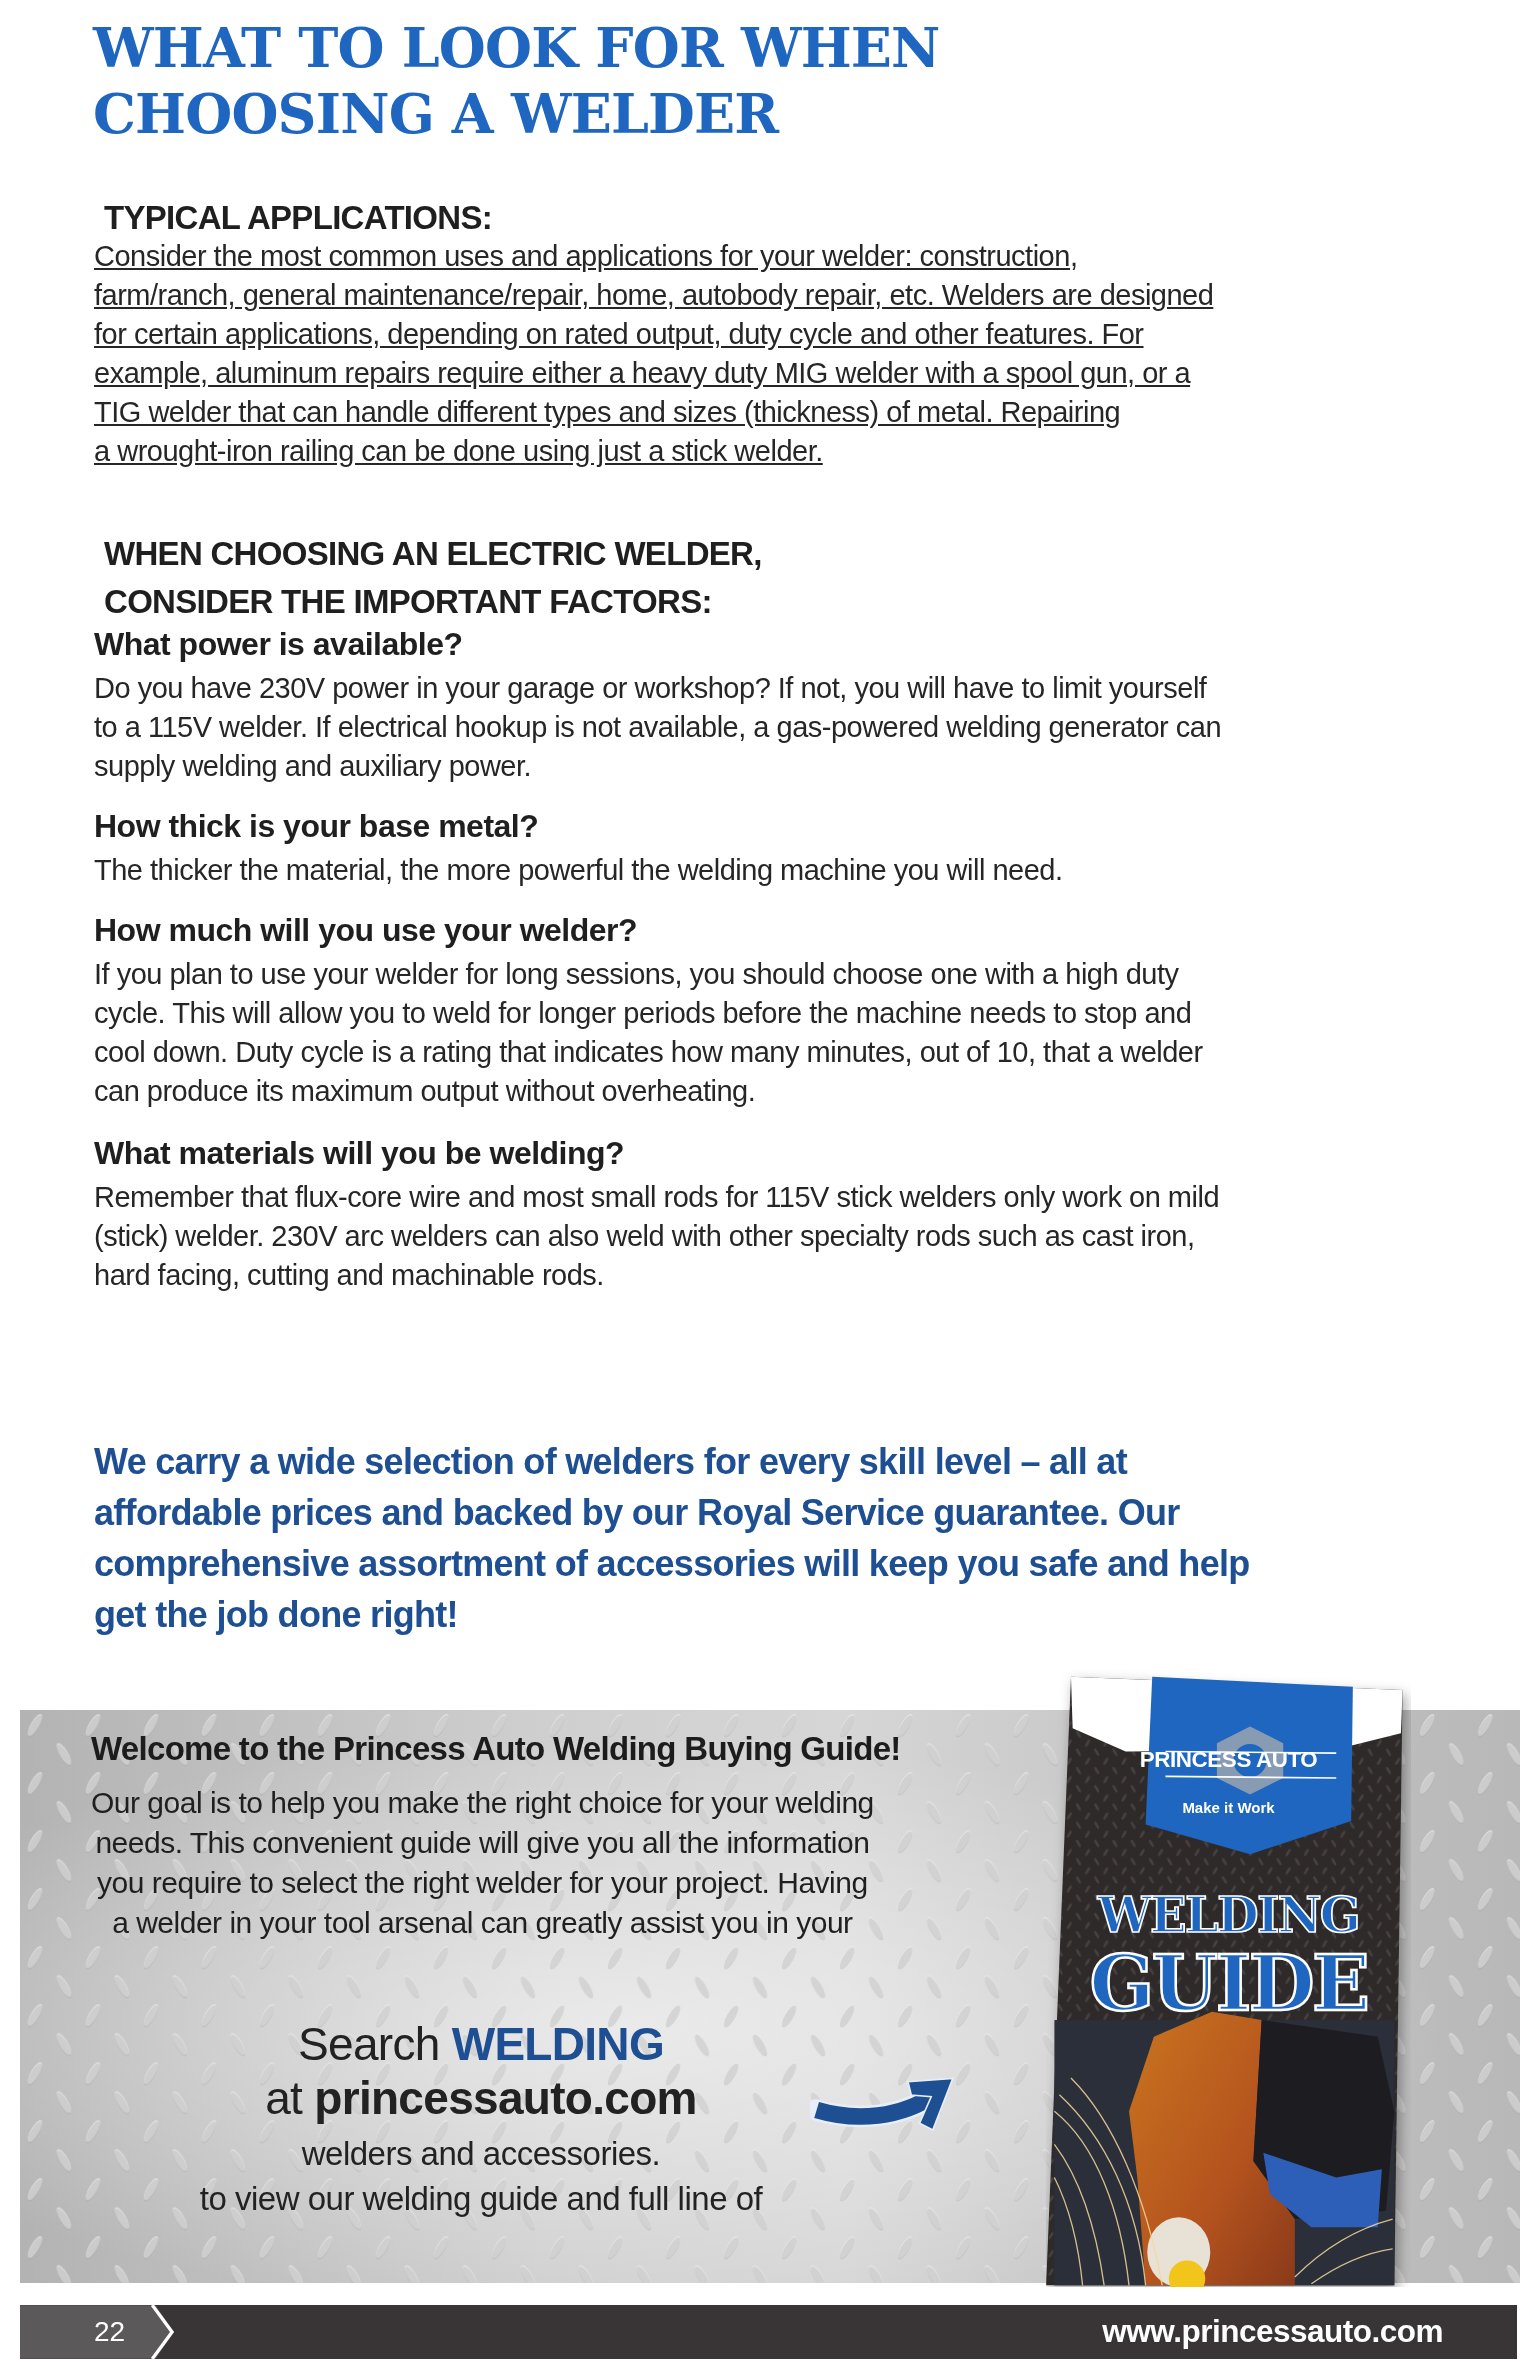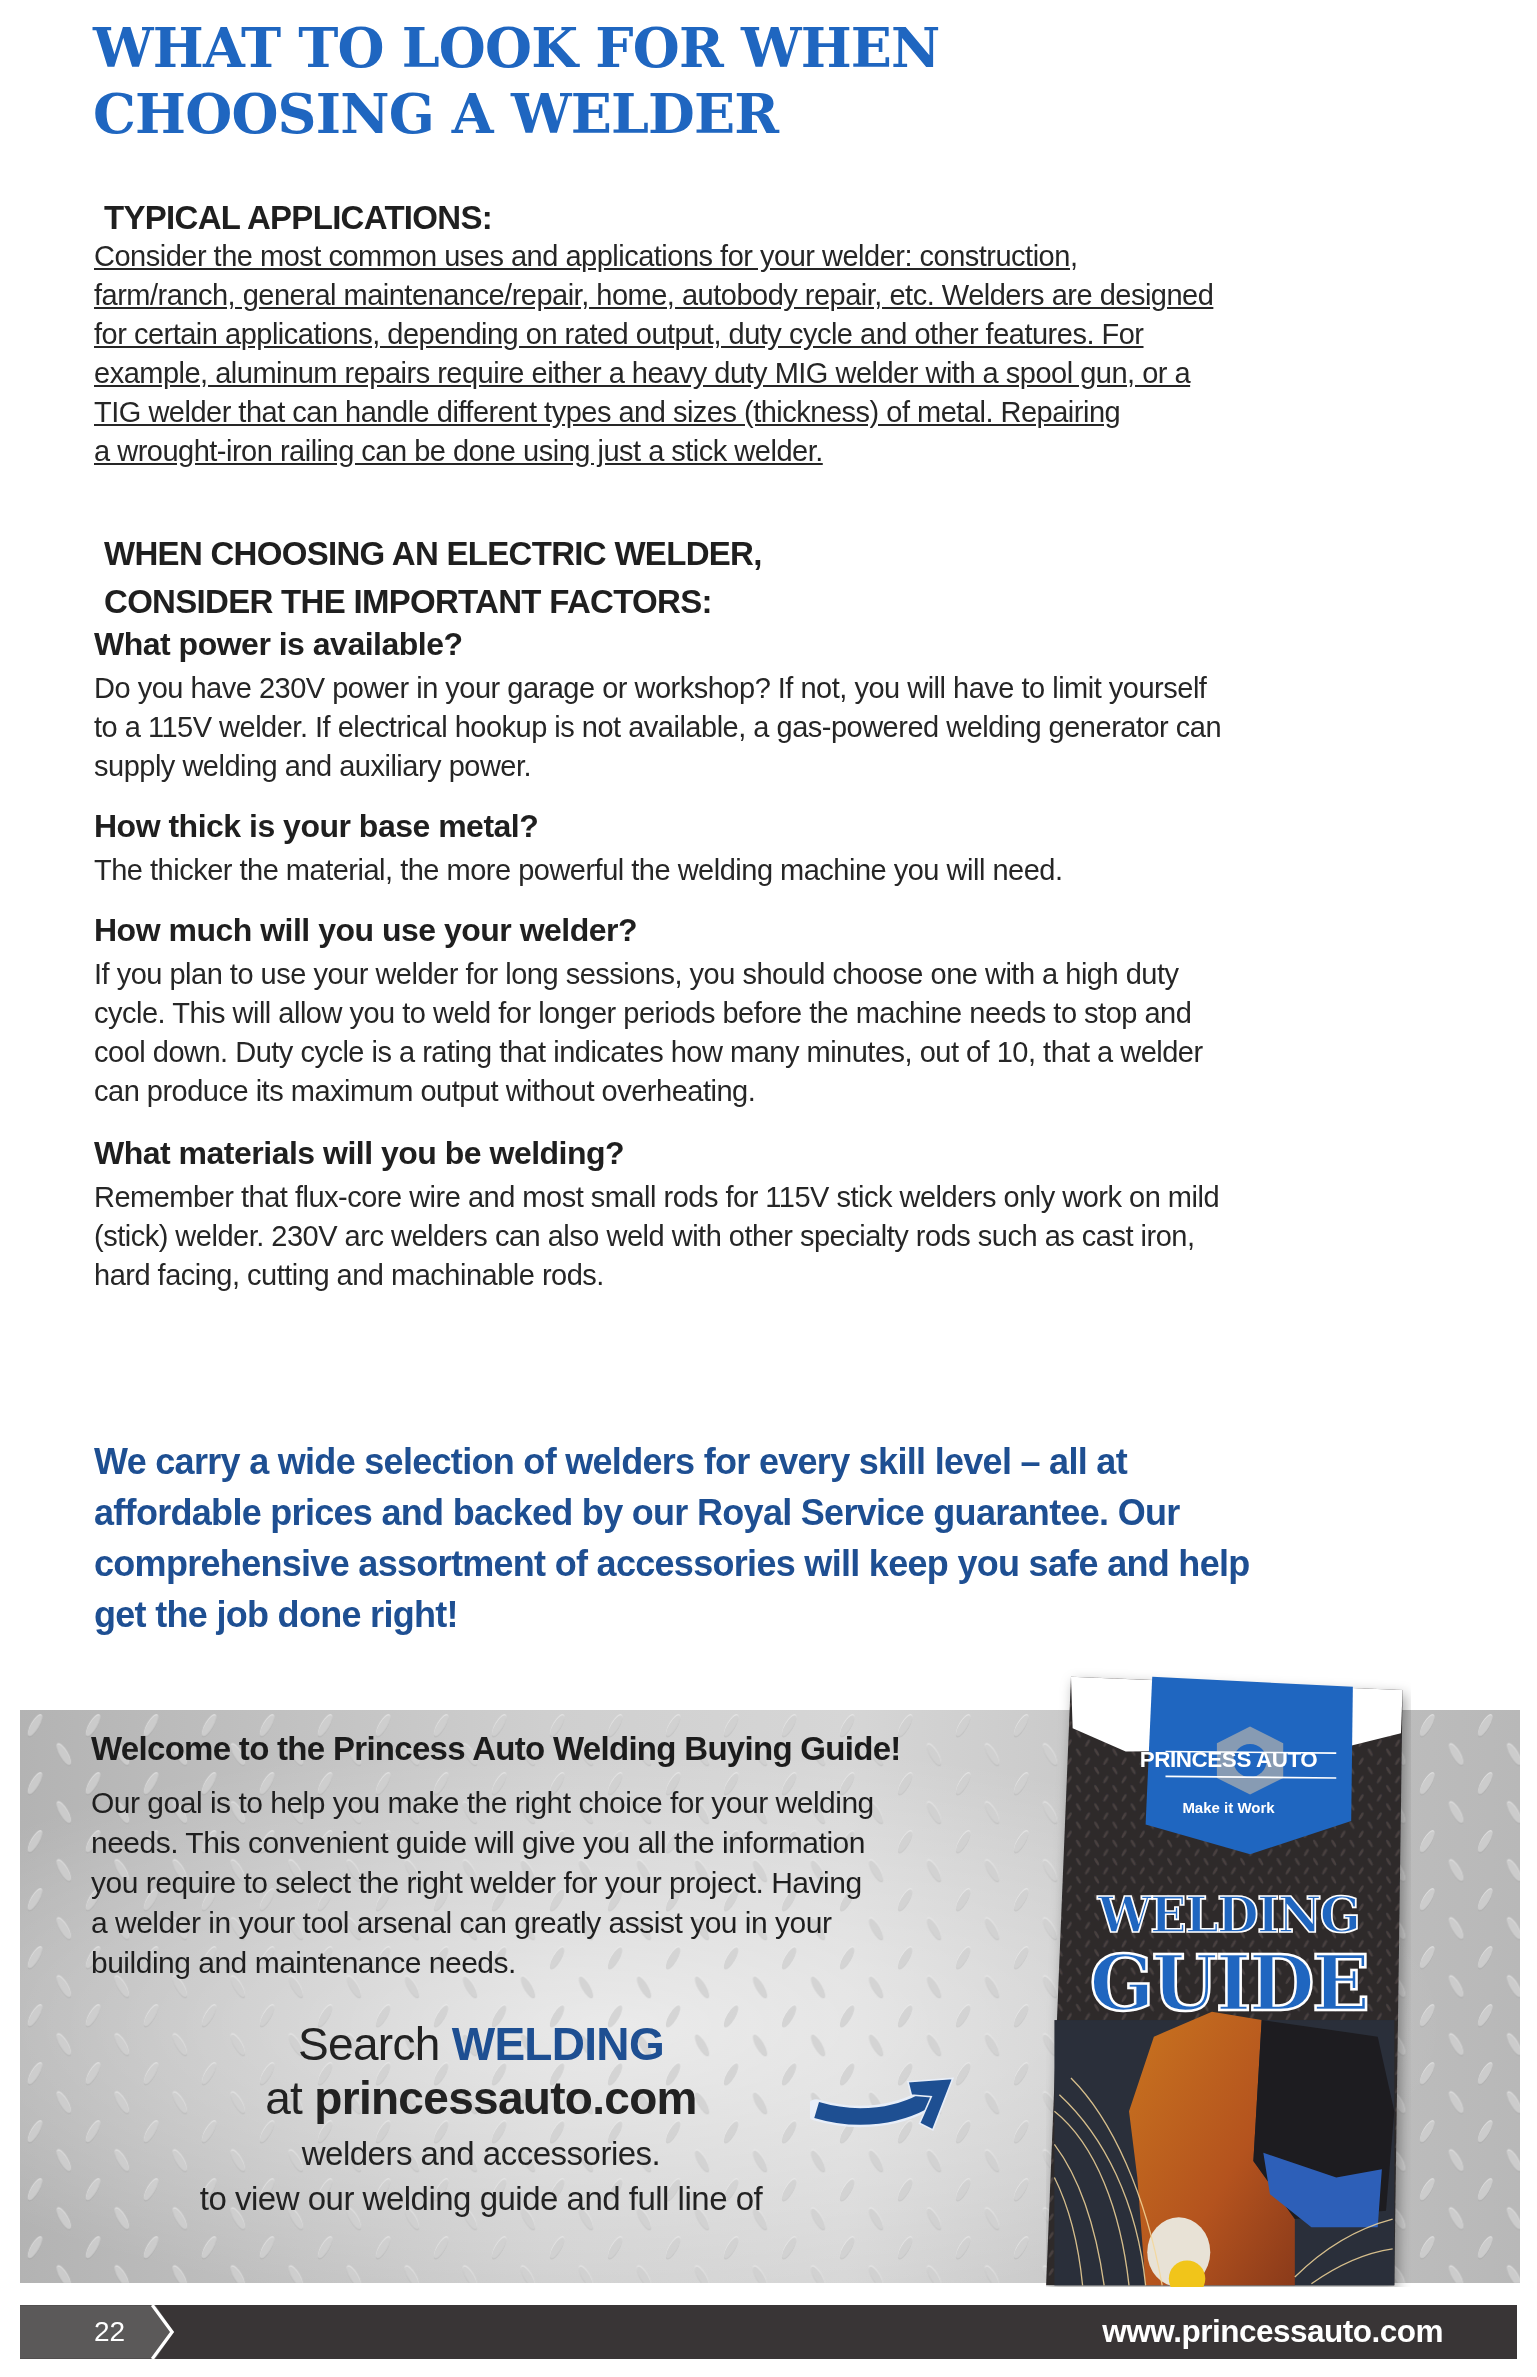--- a/index.html
+++ b/index.html
@@ -37,21 +37,21 @@
   
   .panel { left: 20px; top: 1710px; width: 1500px; height: 573px;
            background:
              radial-gradient(ellipse at 40% 55%, rgba(255,255,255,0.55) 0%, rgba(255,255,255,0) 65%),
              linear-gradient(90deg, #b3b3b3 0%, #cfcfcf 35%, #d6d6d6 55%, #c2c2c2 80%, #b8b8b8 100%); 
            overflow: hidden; }
   .panel svg.plate { position: absolute; left: 0; top: 0; }
 
   .welcome-head { left: 91px; top: 1726px; margin: 0; font-weight: bold; font-size: 33px; line-height: 46px; color: #1c1c1c; letter-spacing: -0.7px; }
   .welcome-body { left: 91px; top: 1783px; margin: 0; font-size: 30px; line-height: 40px; color: #1f1f1f; letter-spacing: -0.5px; }
-  .welcome-body span { display: block; white-space: nowrap; }
+  .welcome-body span { display: block; white-space: nowrap; text-align: center; }
 
   .search-block { left: 166px; top: 2018px; width: 630px; text-align: center; margin: 0; }
   .search-l1 { font-size: 46px; line-height: 53px; color: #222; letter-spacing: -0.7px; }
   .search-l1 .accent { color: #1e4f92; font-weight: bold; }
   .search-l2 { font-size: 46px; line-height: 55px; color: #222; letter-spacing: -0.7px; }
   .search-l2 b { font-weight: bold; }
   .search-l3 { font-size: 33px; line-height: 45px; color: #222; margin-top: 5px; letter-spacing: -0.5px; }
 
   .arrow { left: 810px; top: 2070px; }
 
@@ -142,21 +142,20 @@
     <rect width="1810" height="691" fill="url(#plate)"></rect>
   </svg>
 </div>
 
 <h3 class="abs welcome-head">Welcome to the Princess Auto Welding Buying Guide!</h3>
 <p class="abs welcome-body">
   <span>Our goal is to help you make the right choice for your welding</span>
   <span>needs. This convenient guide will give you all the information</span>
   <span>you require to select the right welder for your project. Having</span>
   <span>a welder in your tool arsenal can greatly assist you in your</span>
-  <span>building and maintenance needs.</span>
 </p>
 
 <div class="abs search-block">
   <div class="search-l1">
     <span>Search</span>
     <span class="accent">WELDING</span>
   </div>
   <div class="search-l2">
     <span>at</span>
     <b>princessauto.com</b>

